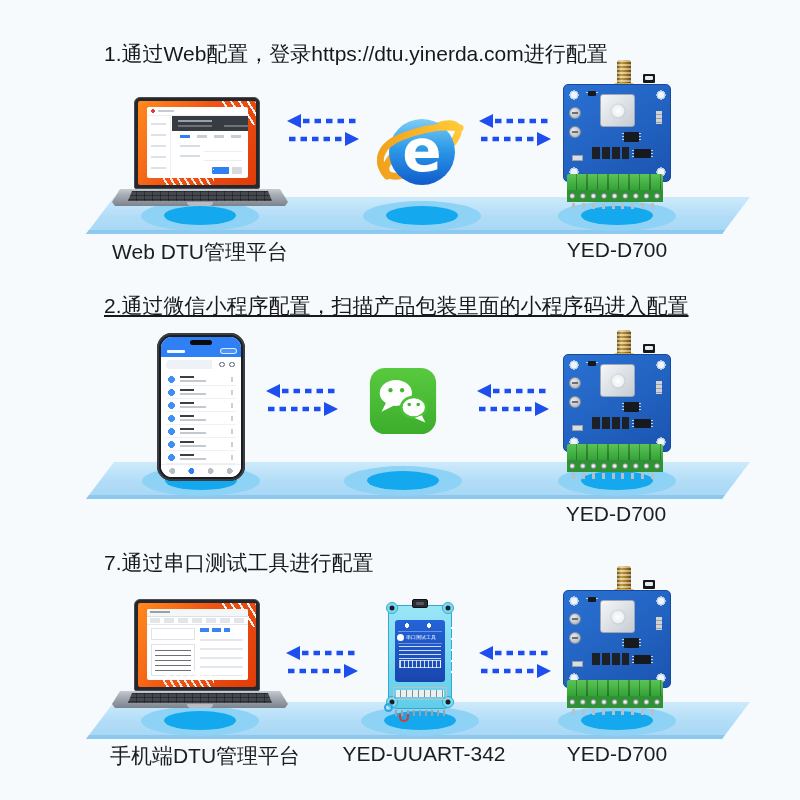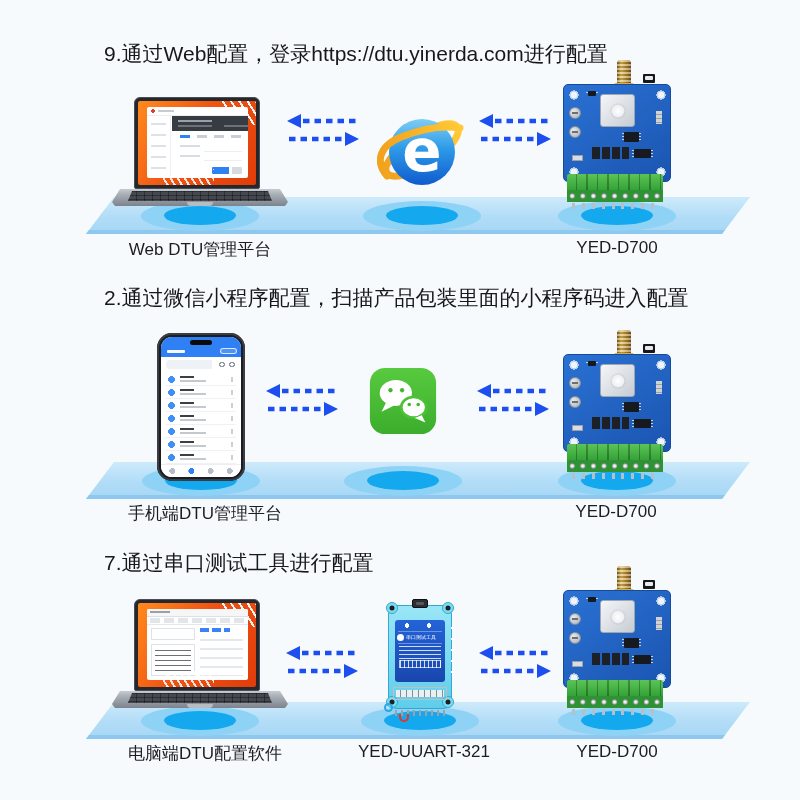--- a/index.html
+++ b/index.html
@@ -1,19 +1,19 @@
 <!DOCTYPE html>
 <html><head>
 <meta charset="utf-8">
 <style>
   html,body{margin:0;padding:0;}
   body{font-family:"Liberation Sans","DejaVu Sans",sans-serif;background:#fff;}
   .canvas{position:relative;width:800px;height:800px;background:#f7fafc;overflow:hidden;}
   .heading{position:absolute;left:104px;font-size:21px;font-weight:500;color:#17181a;white-space:nowrap;}
-  .ilabel{position:absolute;width:300px;text-align:center;font-size:17px;color:#1c1d21;}
+  .ilabel{position:absolute;width:300px;text-align:center;font-size:21px;color:#1c1d21;}
   
   .platform{position:absolute;left:86px;width:664px;height:37px;
     clip-path:polygon(28px 0,100% 0,calc(100% - 28px) 100%,0 100%);
     background:linear-gradient(180deg,#cdeafb 0%,#b1dcf7 55%,#a6d7f5 100%);}
   .platform::after{content:'';position:absolute;left:0;right:0;bottom:0;height:4px;background:#8cc8ef;}
   .sh-out{position:absolute;width:118px;height:30px;border-radius:50%;background:#8ed2f5;}
   .sh-in{position:absolute;width:72px;height:19px;border-radius:50%;background:#14a9ee;}
   
   .arrow{position:absolute;width:72px;height:34px;}
   
@@ -139,21 +139,21 @@
   .upins{position:absolute;left:10px;top:111px;width:50px;height:6px;background:repeating-linear-gradient(90deg,#9aa1a8 0 2px,transparent 2px 6px);}
   .uring{position:absolute;left:-1px;top:104px;width:9px;height:9px;border:2px solid #28a7e6;border-radius:50%;box-sizing:border-box;}
   .uclip{position:absolute;left:14px;top:115px;width:10px;height:8px;border:2px solid #e2372b;border-top:none;border-radius:0 0 5px 5px;box-sizing:border-box;}
   .icon-svg{position:absolute;}
 </style>
 </head>
 <body>
 
 <div class="canvas">
 
-  <div class="heading" style="top:40px;">9.通过Web配置，登录https://dtu.yinerda.com进行配置</div>
+  <div class="heading" style="top:40px;">1.通过Web配置，登录https://dtu.yinerda.com进行配置</div>
 
   <div class="platform" style="top:197px;"></div>
   <div class="sh-out" style="left:141px;top:201px;"></div>
   <div class="sh-in" style="left:164px;top:206px;"></div>
   <div class="sh-out" style="left:363px;top:201px;"></div>
   <div class="sh-in" style="left:386px;top:206px;"></div>
   <div class="sh-out" style="left:558px;top:201px;"></div>
   <div class="sh-in" style="left:581px;top:206px;"></div>
 
   <div class="laptop" style="left:112px;top:97px;">
@@ -223,21 +223,21 @@
     <div class="term">
       <div class="tupper"></div>
       <div class="tscrews"></div>
       <div class="tpins"></div>
     </div>
   </div>
 
   <div class="ilabel" style="left:50px;top:238px;">Web DTU管理平台</div>
   <div class="ilabel" style="left:467px;top:238px;">YED-D700</div>
 
-  <div class="heading" style="top:284px;">2.通过微信小程序配置，扫描产品包装里面的小程序码进入配置</div>
+  <div class="heading" style="top:292px;text-decoration:underline;">2.通过微信小程序配置，扫描产品包装里面的小程序码进入配置</div>
 
   <div class="platform" style="top:462px;"></div>
   <div class="sh-out" style="left:142px;top:466px;"></div>
   <div class="sh-in" style="left:165px;top:471px;"></div>
   <div class="sh-out" style="left:344px;top:466px;"></div>
   <div class="sh-in" style="left:367px;top:471px;"></div>
   <div class="sh-out" style="left:558px;top:466px;"></div>
   <div class="sh-in" style="left:581px;top:471px;"></div>
 
   <div class="phone" style="left:157px;top:333px;">
@@ -296,21 +296,20 @@
       <div class="smd1"></div>
       <div class="smd2"></div>
     </div>
     <div class="term">
       <div class="tupper"></div>
       <div class="tscrews"></div>
       <div class="tpins"></div>
     </div>
   </div>
 
-  <div class="ilabel" style="left:55px;top:502px;">手机端DTU管理平台</div>
   <div class="ilabel" style="left:466px;top:502px;">YED-D700</div>
 
   <div class="heading" style="top:549px;">7.通过串口测试工具进行配置</div>
 
   <div class="platform" style="top:702px;"></div>
   <div class="sh-out" style="left:141px;top:706px;"></div>
   <div class="sh-in" style="left:164px;top:711px;"></div>
   <div class="sh-out" style="left:361px;top:706px;"></div>
   <div class="sh-in" style="left:384px;top:711px;"></div>
   <div class="sh-out" style="left:558px;top:706px;"></div>
@@ -386,17 +385,17 @@
       <div class="smd1"></div>
       <div class="smd2"></div>
     </div>
     <div class="term">
       <div class="tupper"></div>
       <div class="tscrews"></div>
       <div class="tpins"></div>
     </div>
   </div>
 
-  <div class="ilabel" style="left:55px;top:742px;">电脑端DTU配置软件</div>
-  <div class="ilabel" style="left:274px;top:742px;">YED-UUART-321</div>
+  <div class="ilabel" style="left:55px;top:742px;">手机端DTU管理平台</div>
+  <div class="ilabel" style="left:274px;top:742px;">YED-UUART-342</div>
   <div class="ilabel" style="left:467px;top:742px;">YED-D700</div>
 
 </div>
 
 </body></html>

